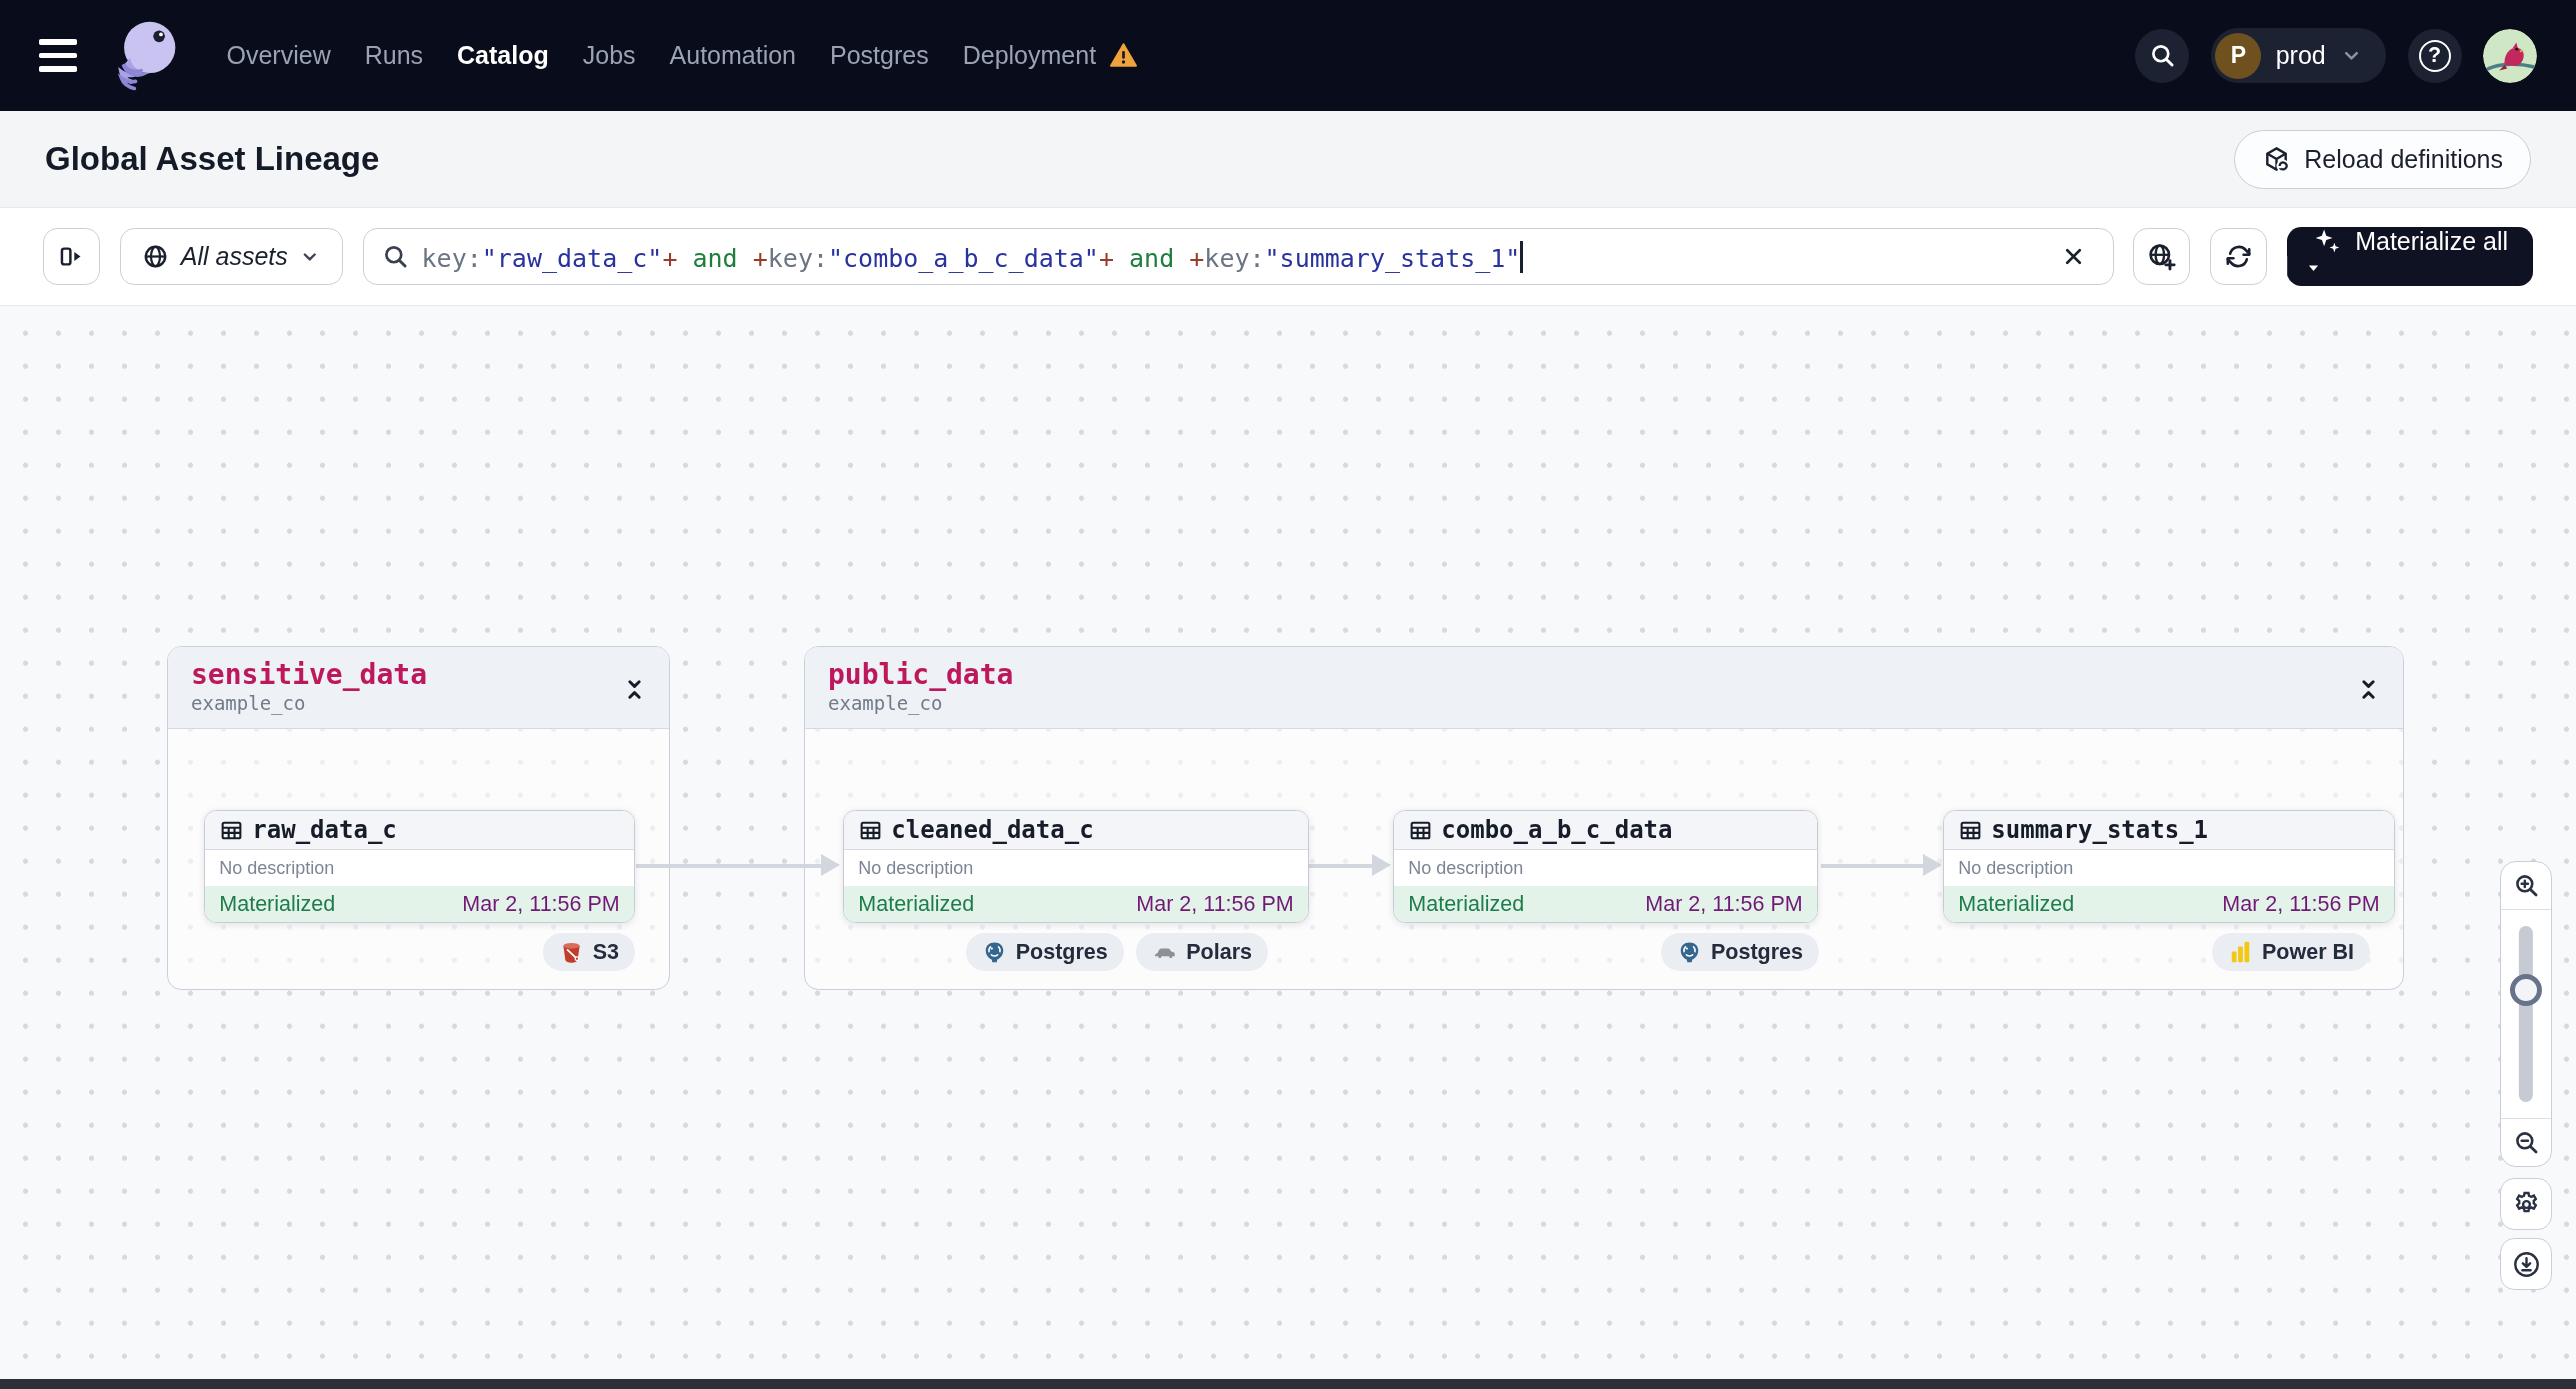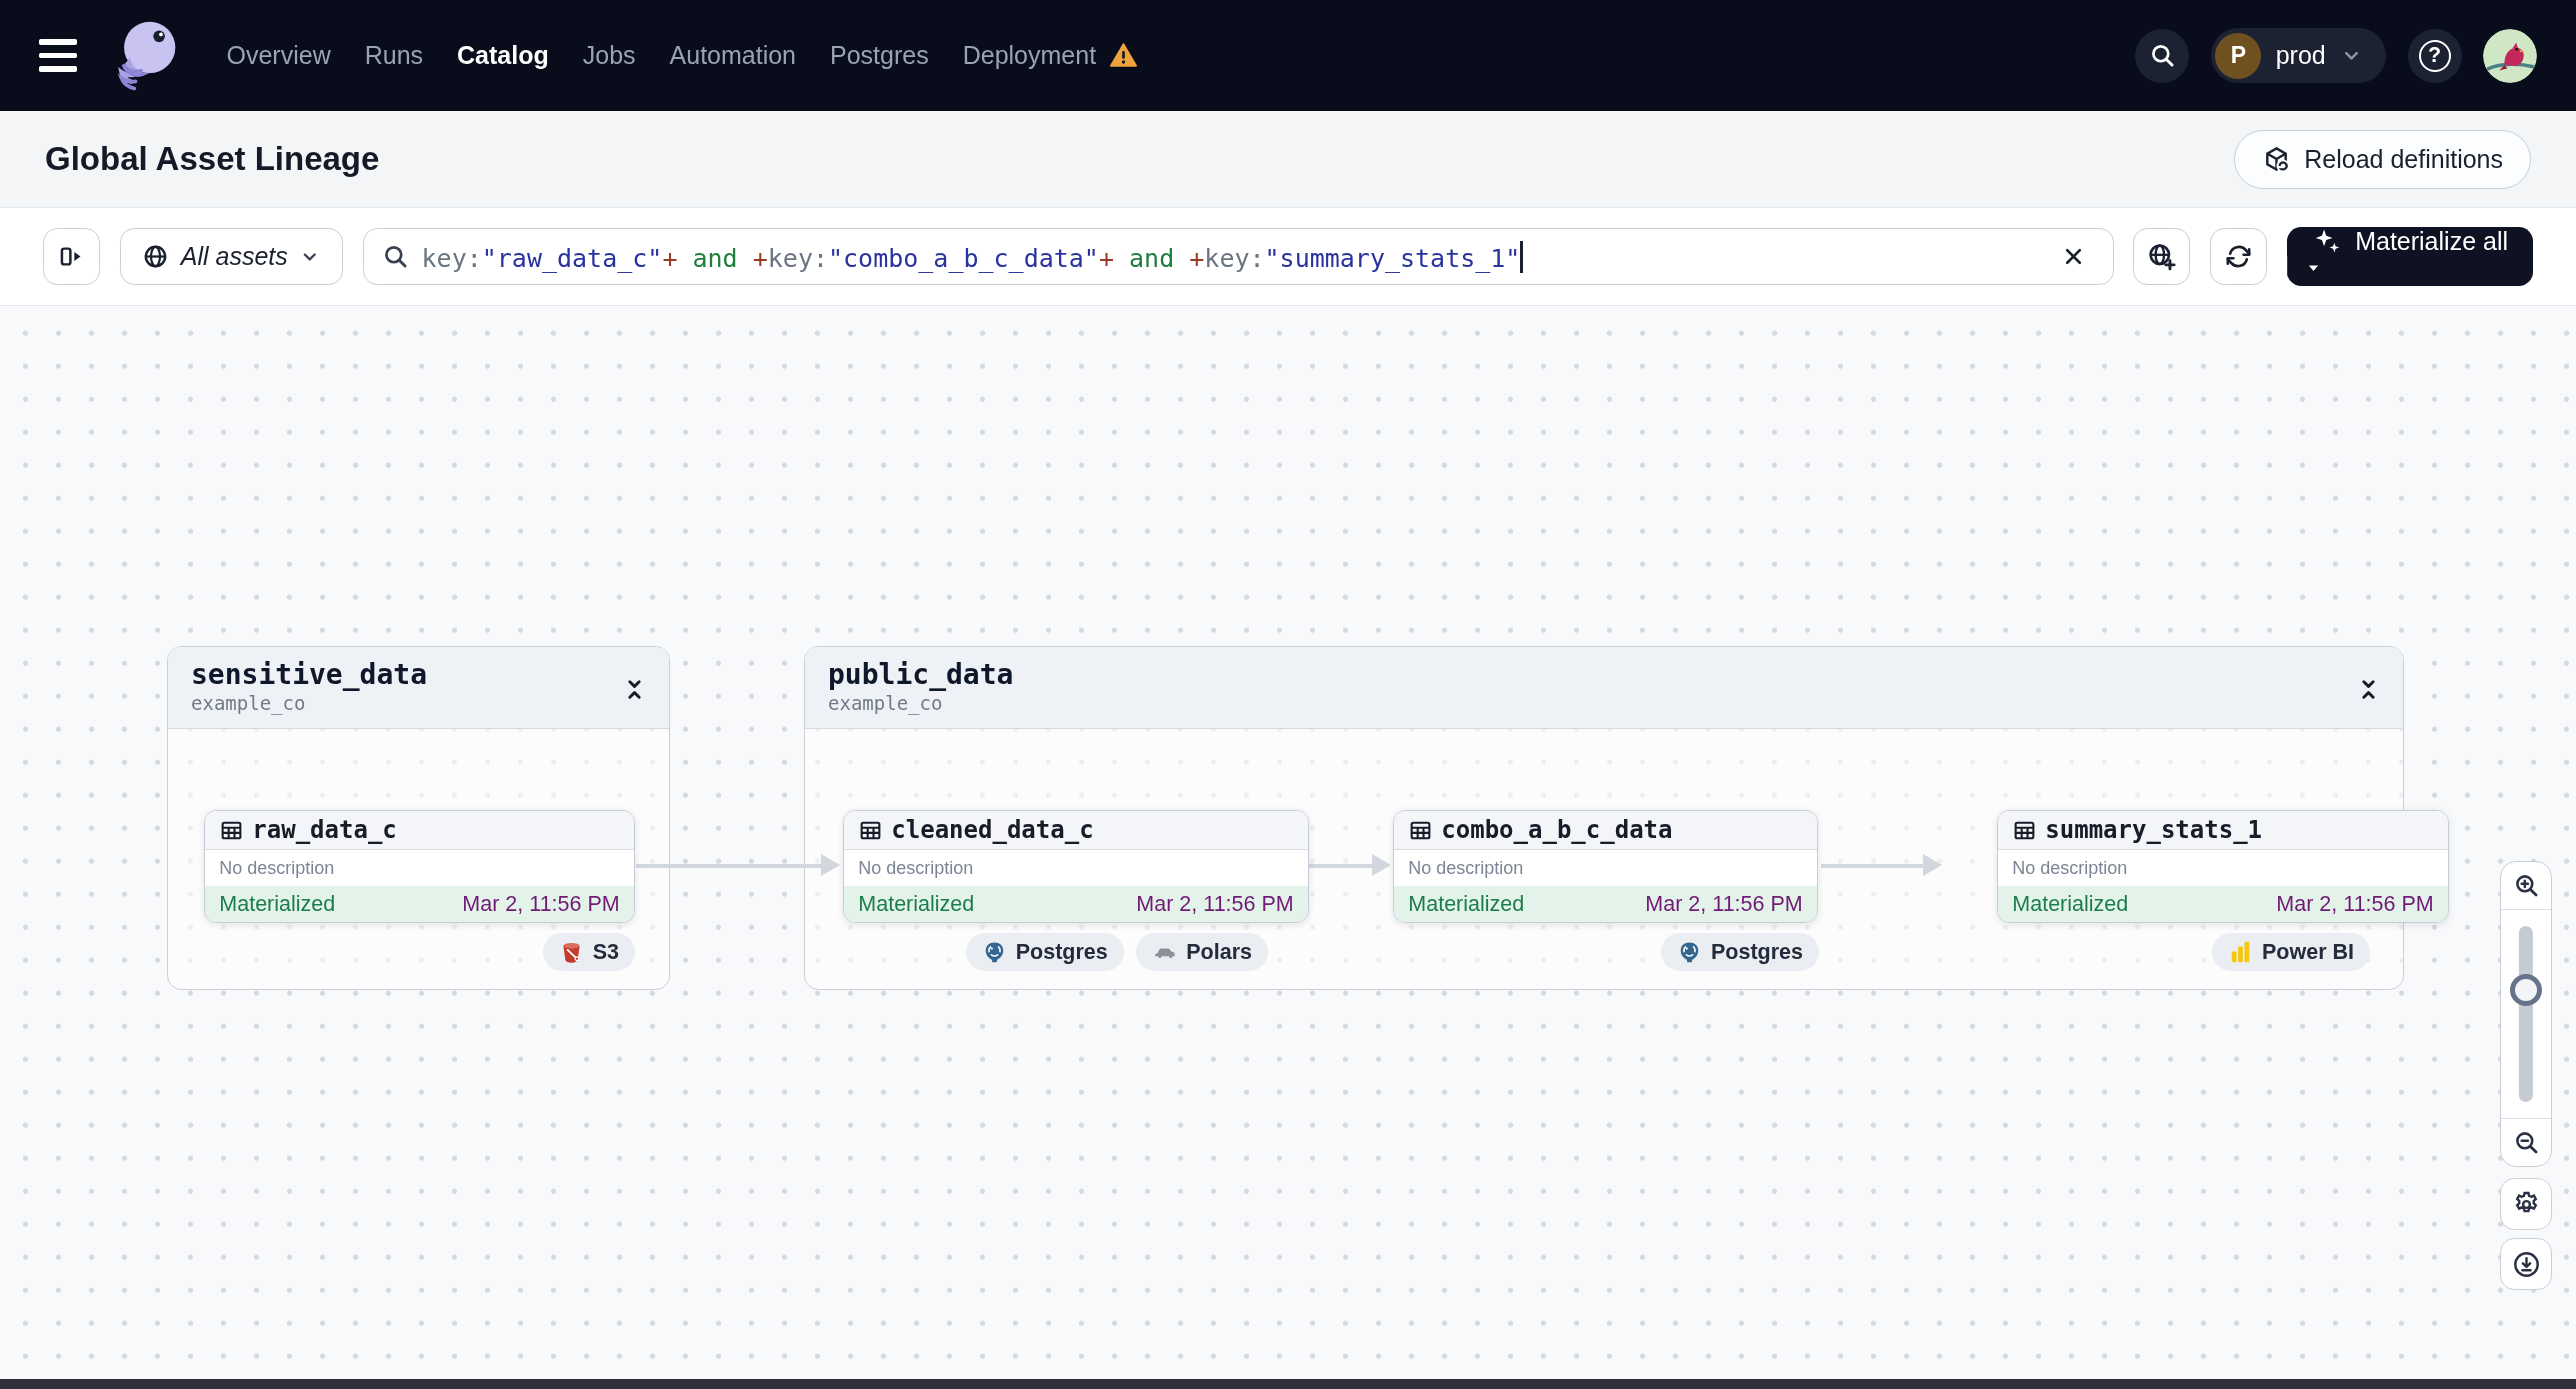--- a/index.html
+++ b/index.html
@@ -56,21 +56,21 @@
     border-left:0.9px solid #3b4154; }
 
   
   .canvas { position:relative; height:1073px; background-color:#f8f9fb;
     background-image: radial-gradient(circle, #d6d9e0 2.3px, transparent 2.8px);
     background-size:33px 33px; background-position:9px 10.7px; overflow:hidden; }
   .group { position:absolute; border:1.8px solid #c9cfd9; border-radius:14.3px;
     background:rgba(255,255,255,0.55); }
   .group-header { height:82px; background:#eef1f5; border-bottom:1.8px solid #d5dae2;
     border-radius:12.5px 12.5px 0 0; padding:10.7px 23px 0 23px; position:relative; }
-  .group-name { font-family:"DejaVu Sans Mono",monospace; font-weight:700; font-size:28px; color:#0f172a; }
+  .group-name { font-family:"DejaVu Sans Mono",monospace; font-weight:700; font-size:28px; color:#be185d; }
   .group-repo { font-family:"DejaVu Sans Mono",monospace; font-size:19px; color:#717a89; margin-top:1.8px; }
   .collapse-btn { position:absolute; right:19.7px; top:27px; width:30px; height:30px; cursor:pointer;
     display:flex; align-items:center; justify-content:center; }
 
   .node { position:absolute; border:1.8px solid #c6ccd6; border-radius:12.5px; overflow:hidden;
     background:#fff; box-shadow:0 1.8px 7.2px rgba(18,24,42,0.10); cursor:pointer; }
   .node-header { height:39px; background:#f3f5f8; border-bottom:1.8px solid #d8dce2;
     display:flex; align-items:center; gap:8px; padding:0 14.3px; }
   .node-name { font-family:"DejaVu Sans Mono",monospace; font-weight:700; font-size:24px; color:#171c29; }
   .node-desc { height:36px; display:flex; align-items:center; padding:0 14.3px;
@@ -438,21 +438,21 @@
   </div>
   <div class="tagrow" style="top:627px;right:757px">
     <div class="tag">
       <svg class="ic" width="25" height="25" viewBox="0 0 24 24">
           <use href="#i-postgres"></use>
         </svg>
       <span>Postgres</span>
     </div>
   </div>
 
-  <div class="node" style="left:1997px;top:504px;width:452px">
+  <div class="node" style="left:1943px;top:504px;width:452px">
     <div class="node-header">
       <svg class="ic" width="25" height="25" viewBox="0 0 24 24" style="color:#171c29">
           <use href="#i-table"></use>
         </svg>
       <span class="node-name">summary_stats_1</span>
     </div>
     <div class="node-desc">No description</div>
     <div class="node-footer">
       <span class="status-ok">Materialized</span>
       <span class="mat-time">Mar 2, 11:56 PM</span>

